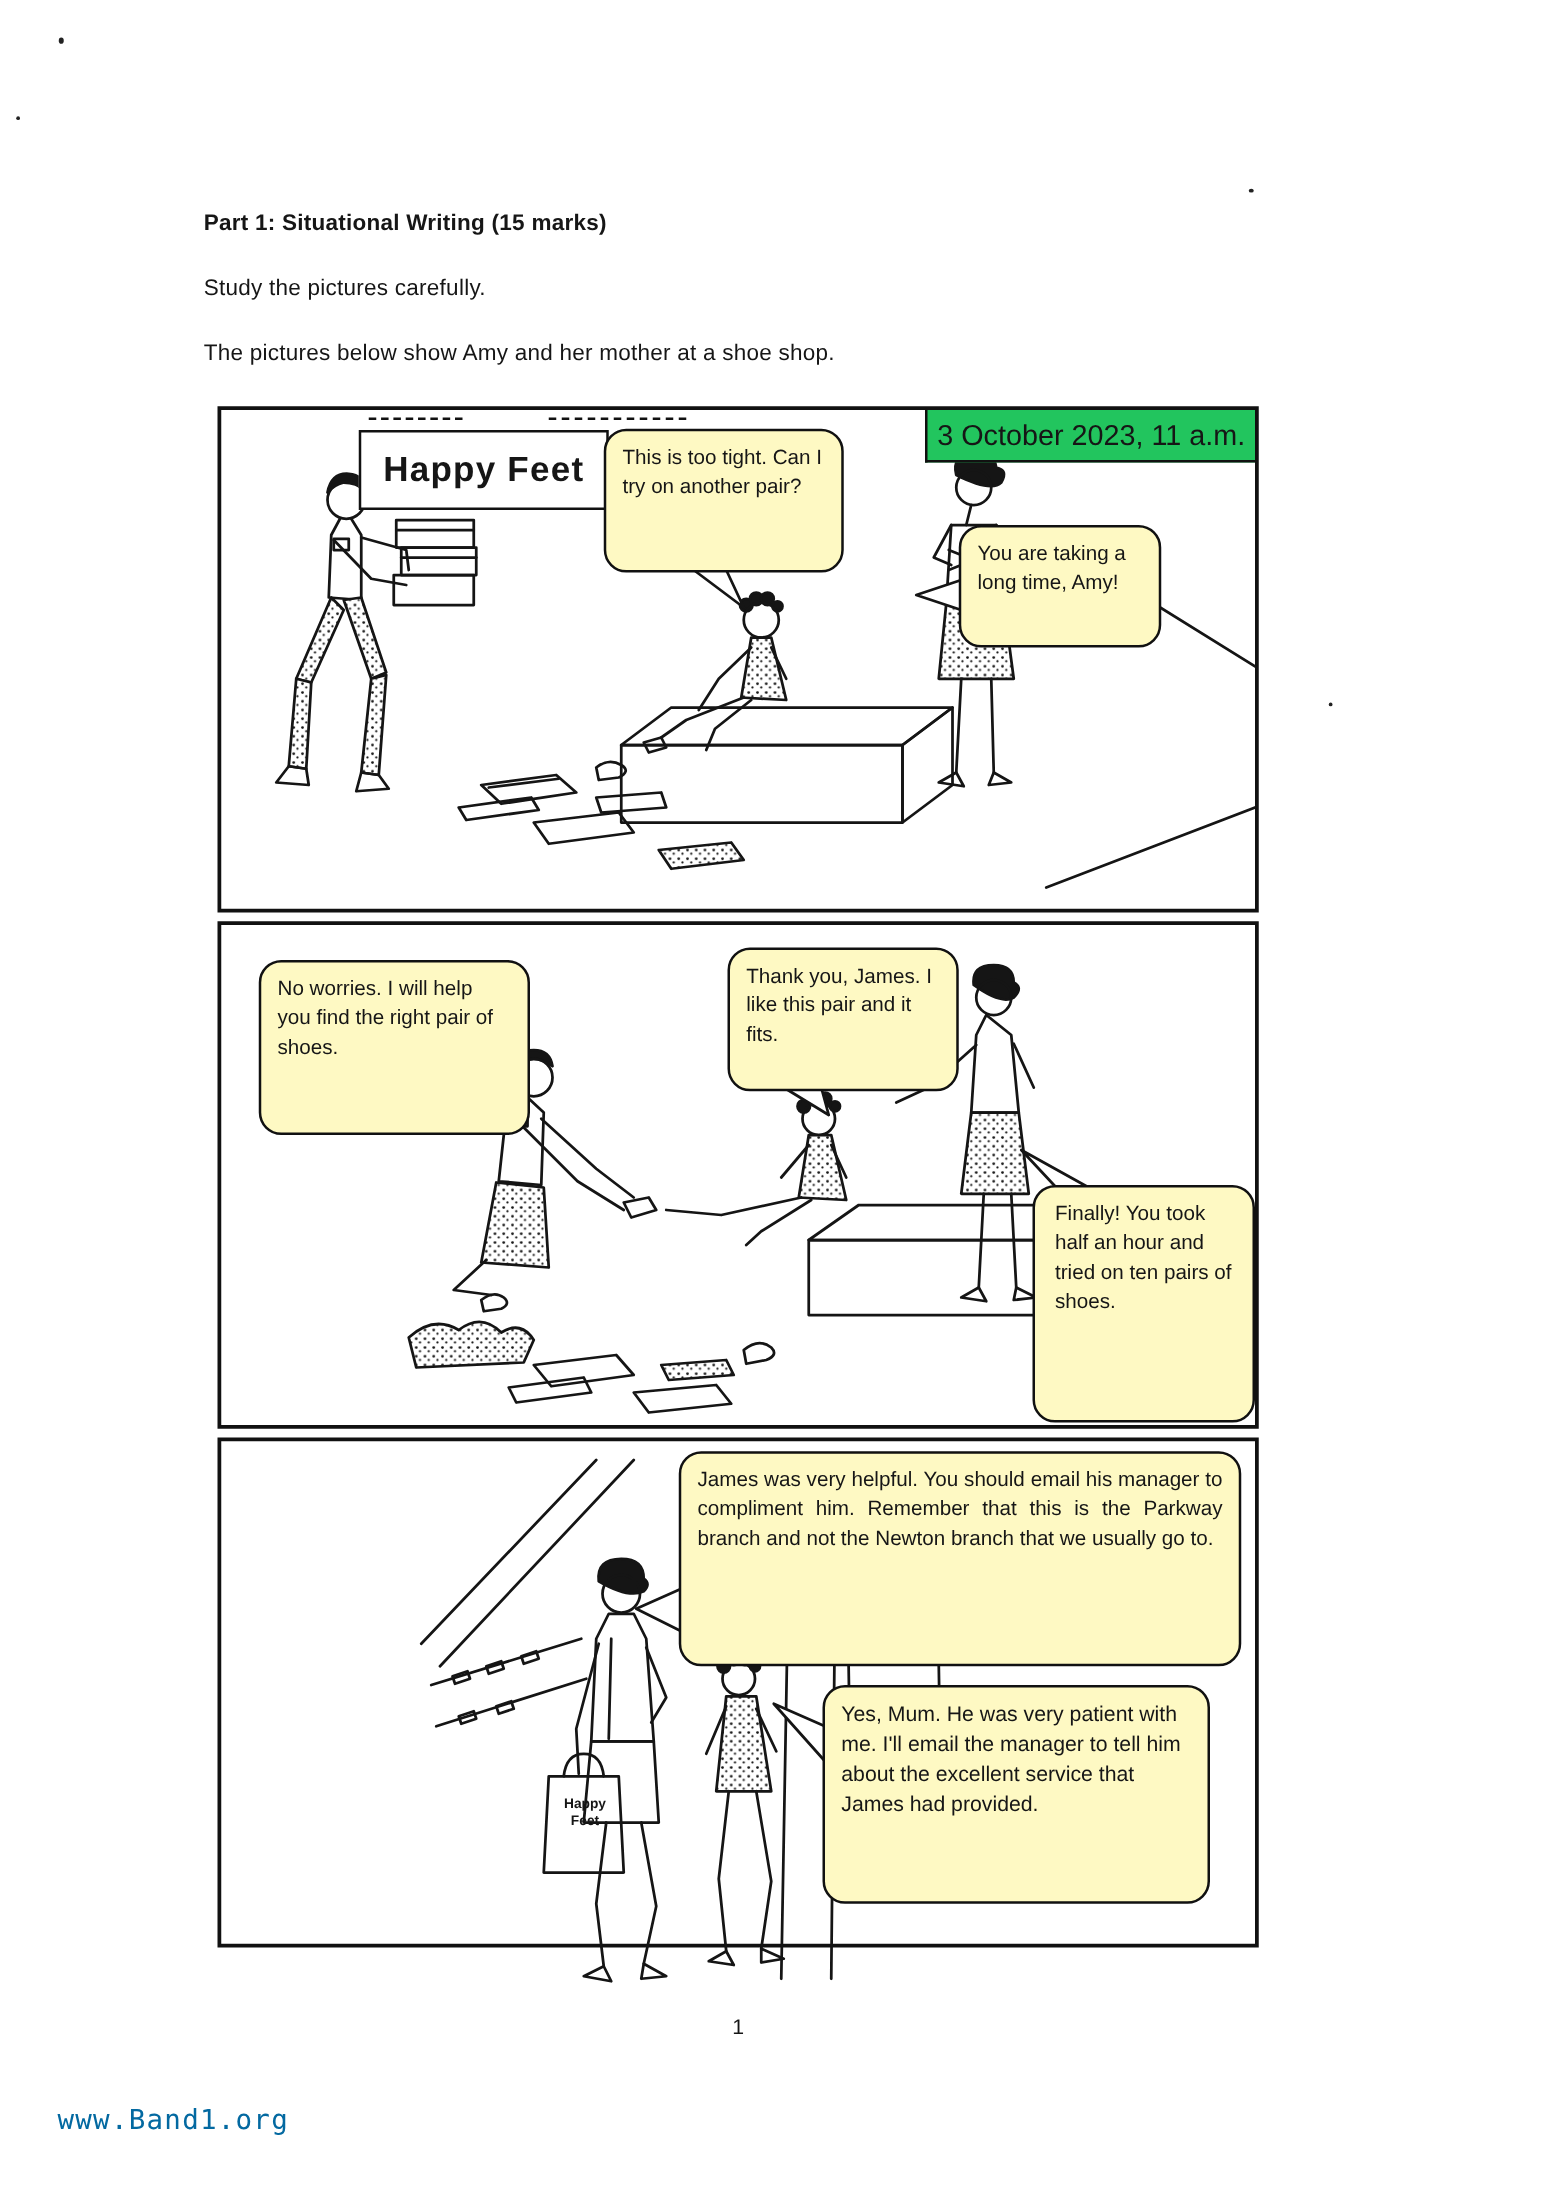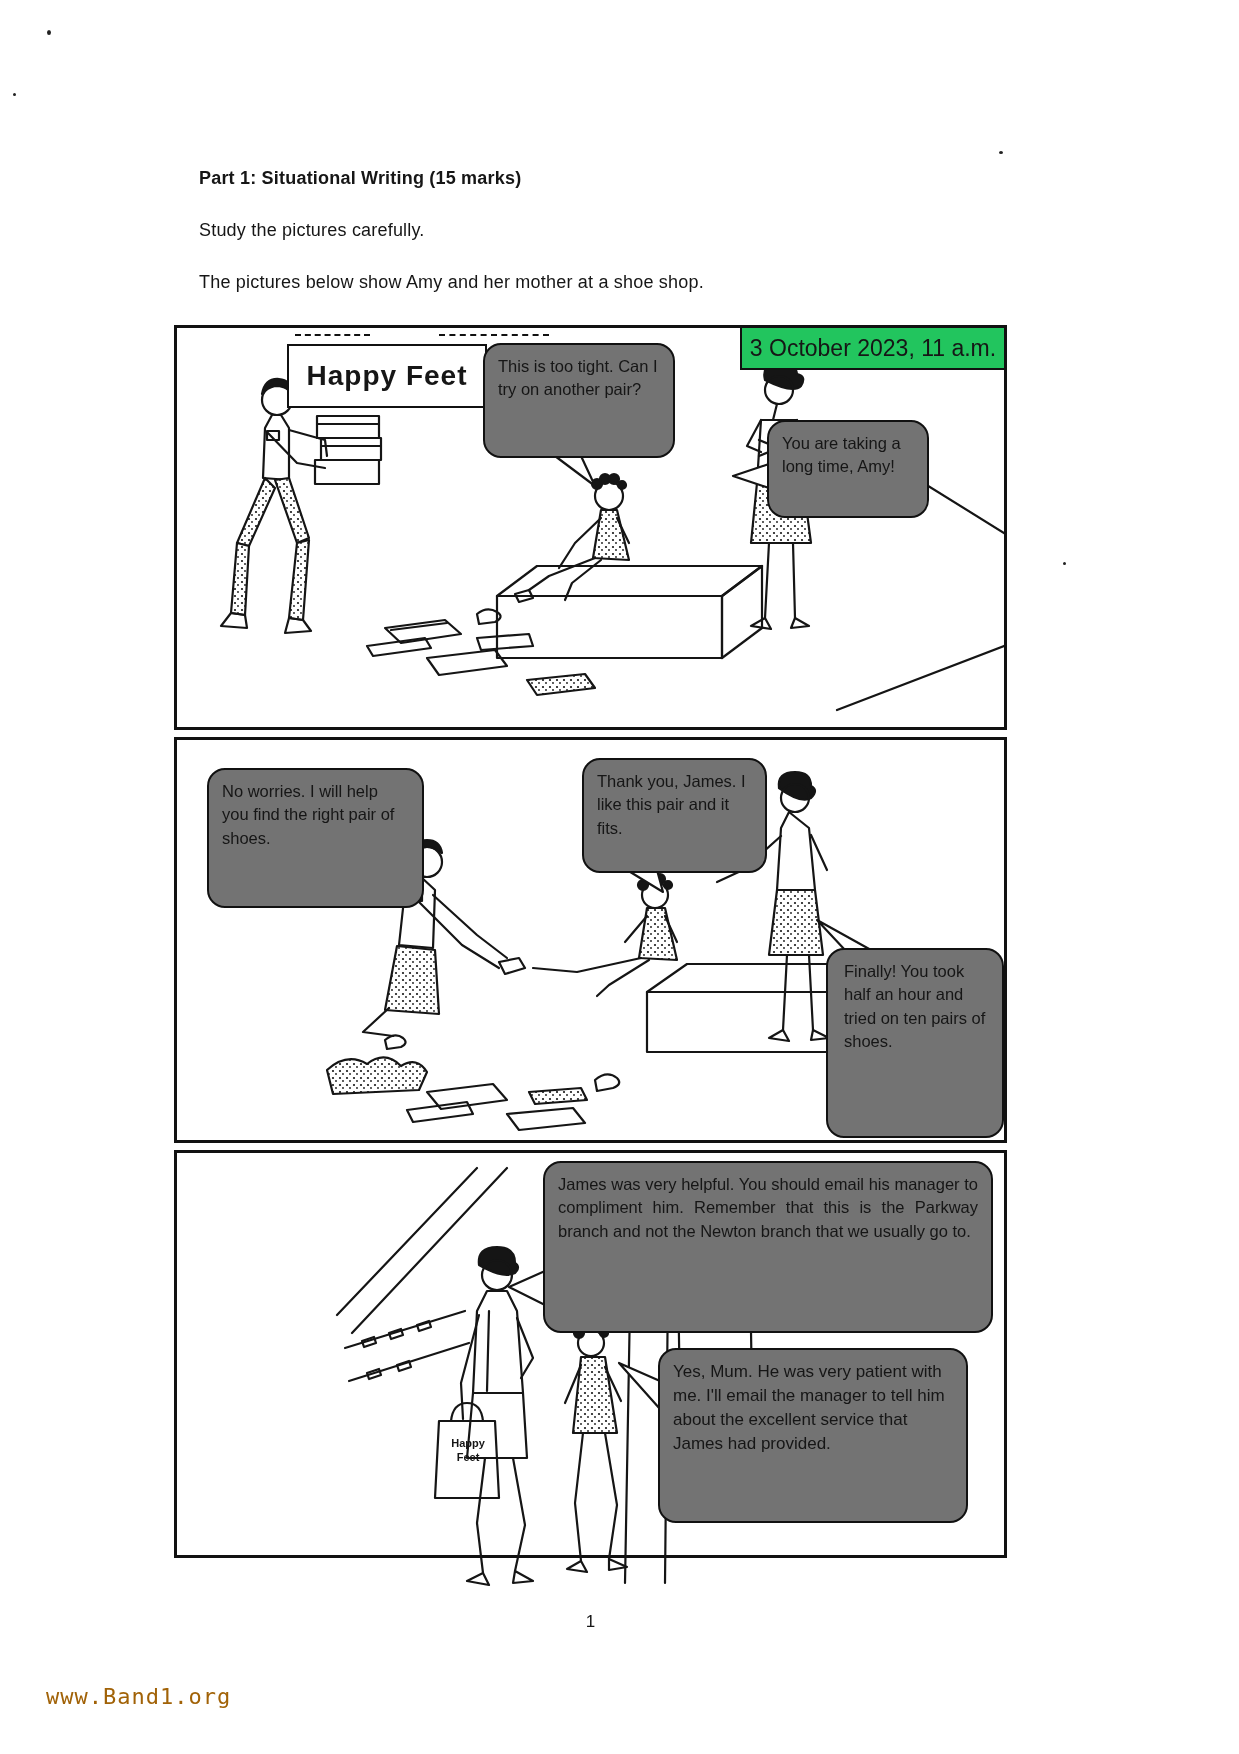--- a/index.html
+++ b/index.html
@@ -1,38 +1,38 @@
 <!DOCTYPE html>
 <html><head>
 <meta charset="utf-8">
 <style>
   html,body{margin:0;padding:0;background:#fff;}
   .page{position:relative;width:1239px;height:1754px;background:#ffffff;overflow:hidden;
         font-family:"Liberation Sans",sans-serif;color:#161616;}
-  .hdr{position:absolute;left:163px;font-size:18px;letter-spacing:.2px;white-space:nowrap;margin-left:36px;}
+  .hdr{position:absolute;left:163px;font-size:18px;letter-spacing:.2px;white-space:nowrap;}
   .hdr.bold{font-weight:bold;}
   .panel{position:absolute;left:174px;width:833px;border:3px solid #111;box-sizing:border-box;background:#fff;}
   #panel1{top:325px;height:405px;}
   #panel2{top:737px;height:406px;}
   #panel3{top:1150px;height:408px;}
   .panel svg{position:absolute;left:0;top:0;z-index:1;}
-  .bubble{position:absolute;border:2.5px solid #111;border-radius:18px;background:#737373;
+  .bubble{position:absolute;border:2.5px solid #111;border-radius:18px;background:#fef9c3;
           padding:10px 13px;font-size:16.5px;line-height:1.42;z-index:3;box-sizing:border-box;}
   .sign{position:absolute;left:110px;top:16px;width:196px;height:60px;border:2.5px solid #111;
         display:flex;align-items:center;justify-content:center;font-weight:bold;font-size:28px;
         letter-spacing:1px;background:#fff;z-index:3;}
   .datebox{position:absolute;top:0;right:0;width:262px;height:40px;border-left:2.5px solid #111;
         border-bottom:2.5px solid #111;display:flex;align-items:center;justify-content:center;
         font-size:23px;background:#22c55e;z-index:4;}
   .dash{position:absolute;border-top:2.5px dashed #111;z-index:2;}
   .bag-label{position:absolute;left:268px;top:284px;width:46px;text-align:center;font-size:11px;
         font-weight:bold;line-height:1.25;z-index:3;}
   .page-num{position:absolute;left:174px;top:1612px;width:833px;text-align:center;font-size:17px;}
   .watermark{position:absolute;left:46px;top:1684px;font-family:"DejaVu Sans Mono",monospace;
-        font-size:22px;letter-spacing:1px;color:#a16207;text-align:right;}
+        font-size:22px;letter-spacing:1px;color:#0369a1;text-align:right;}
   .speck{position:absolute;background:#222;border-radius:50%;}
   .justify{text-align:justify;}
 </style>
 </head>
 <body>
 
 <div class="page">
 
   <div class="speck" style="left:47px;top:30px;width:4px;height:5px;"></div>
   <div class="speck" style="left:13px;top:93px;width:3px;height:3px;"></div>

